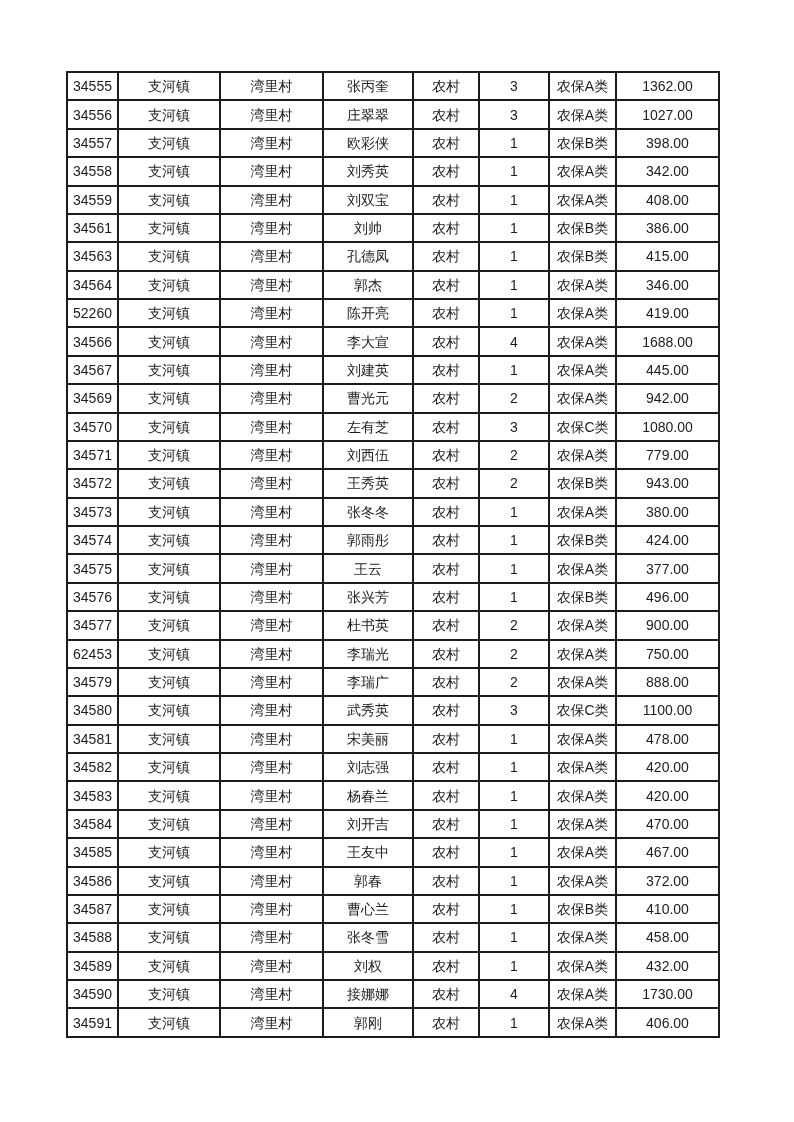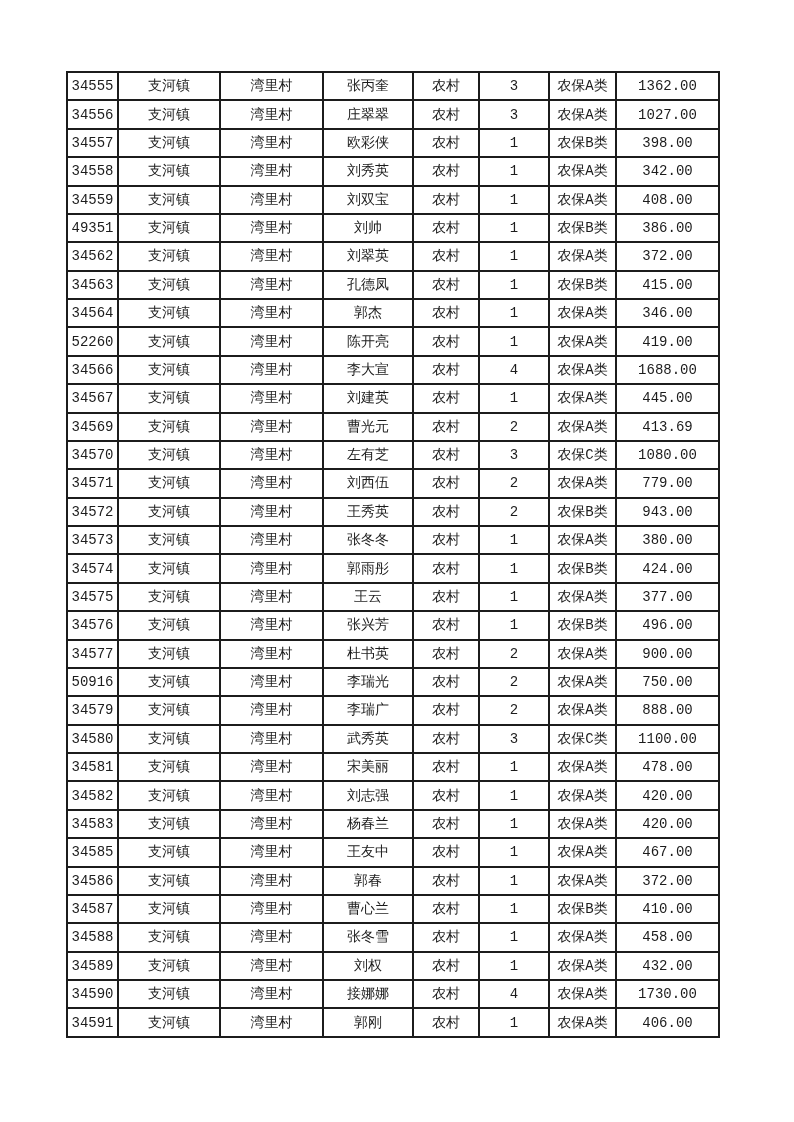--- a/index.html
+++ b/index.html
@@ -6,21 +6,21 @@
     margin: 0;
     padding: 0;
     background: #ffffff;
   }
   .page {
     position: relative;
     width: 794px;
     height: 1122px;
     background: var(--page-bg, #ffffff);
     overflow: hidden;
-    font-family: Liberation Mono, monospace;
+    font-family: Liberation Sans, sans-serif;
   }
   table.grid {
     position: absolute;
     left: 66px;
     top: 71px;
     width: 652px;
     height: 967px;
     border-collapse: collapse;
     table-layout: fixed;
   }
@@ -104,40 +104,30 @@
           <td>34559</td>
           <td>支河镇</td>
           <td>湾里村</td>
           <td>刘双宝</td>
           <td>农村</td>
           <td>1</td>
           <td>农保A类</td>
           <td>408.00</td>
         </tr>
         <tr>
-          <td>49351</td>
+          <td>34561</td>
           <td>支河镇</td>
           <td>湾里村</td>
           <td>刘帅</td>
           <td>农村</td>
           <td>1</td>
           <td>农保B类</td>
           <td>386.00</td>
         </tr>
         <tr>
-          <td>34562</td>
-          <td>支河镇</td>
-          <td>湾里村</td>
-          <td>刘翠英</td>
-          <td>农村</td>
-          <td>1</td>
-          <td>农保A类</td>
-          <td>372.00</td>
-        </tr>
-        <tr>
           <td>34563</td>
           <td>支河镇</td>
           <td>湾里村</td>
           <td>孔德凤</td>
           <td>农村</td>
           <td>1</td>
           <td>农保B类</td>
           <td>415.00</td>
         </tr>
         <tr>
@@ -181,21 +171,21 @@
           <td>445.00</td>
         </tr>
         <tr>
           <td>34569</td>
           <td>支河镇</td>
           <td>湾里村</td>
           <td>曹光元</td>
           <td>农村</td>
           <td>2</td>
           <td>农保A类</td>
-          <td>413.69</td>
+          <td>942.00</td>
         </tr>
         <tr>
           <td>34570</td>
           <td>支河镇</td>
           <td>湾里村</td>
           <td>左有芝</td>
           <td>农村</td>
           <td>3</td>
           <td>农保C类</td>
           <td>1080.00</td>
@@ -264,21 +254,21 @@
           <td>34577</td>
           <td>支河镇</td>
           <td>湾里村</td>
           <td>杜书英</td>
           <td>农村</td>
           <td>2</td>
           <td>农保A类</td>
           <td>900.00</td>
         </tr>
         <tr>
-          <td>50916</td>
+          <td>62453</td>
           <td>支河镇</td>
           <td>湾里村</td>
           <td>李瑞光</td>
           <td>农村</td>
           <td>2</td>
           <td>农保A类</td>
           <td>750.00</td>
         </tr>
         <tr>
           <td>34579</td>
@@ -322,20 +312,30 @@
         </tr>
         <tr>
           <td>34583</td>
           <td>支河镇</td>
           <td>湾里村</td>
           <td>杨春兰</td>
           <td>农村</td>
           <td>1</td>
           <td>农保A类</td>
           <td>420.00</td>
+        </tr>
+        <tr>
+          <td>34584</td>
+          <td>支河镇</td>
+          <td>湾里村</td>
+          <td>刘开吉</td>
+          <td>农村</td>
+          <td>1</td>
+          <td>农保A类</td>
+          <td>470.00</td>
         </tr>
         <tr>
           <td>34585</td>
           <td>支河镇</td>
           <td>湾里村</td>
           <td>王友中</td>
           <td>农村</td>
           <td>1</td>
           <td>农保A类</td>
           <td>467.00</td>

